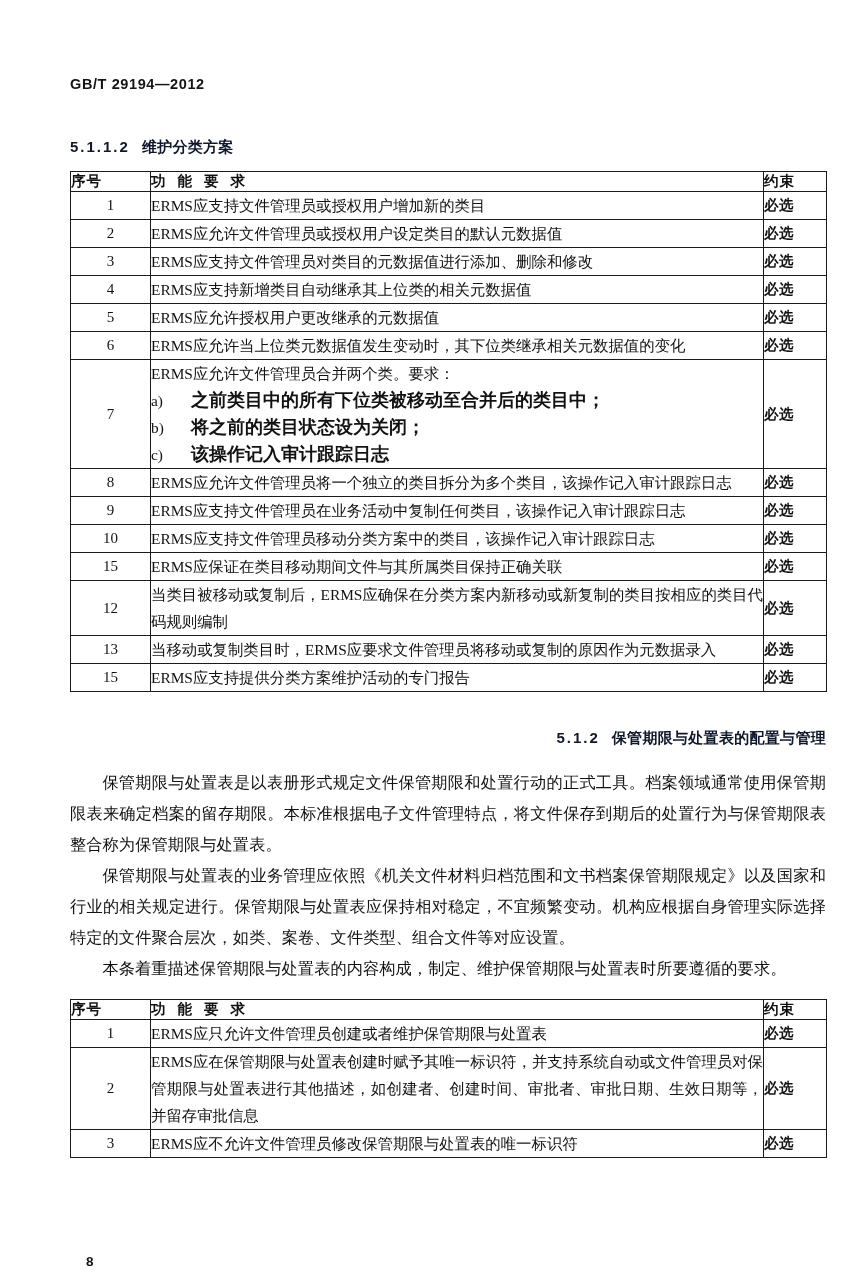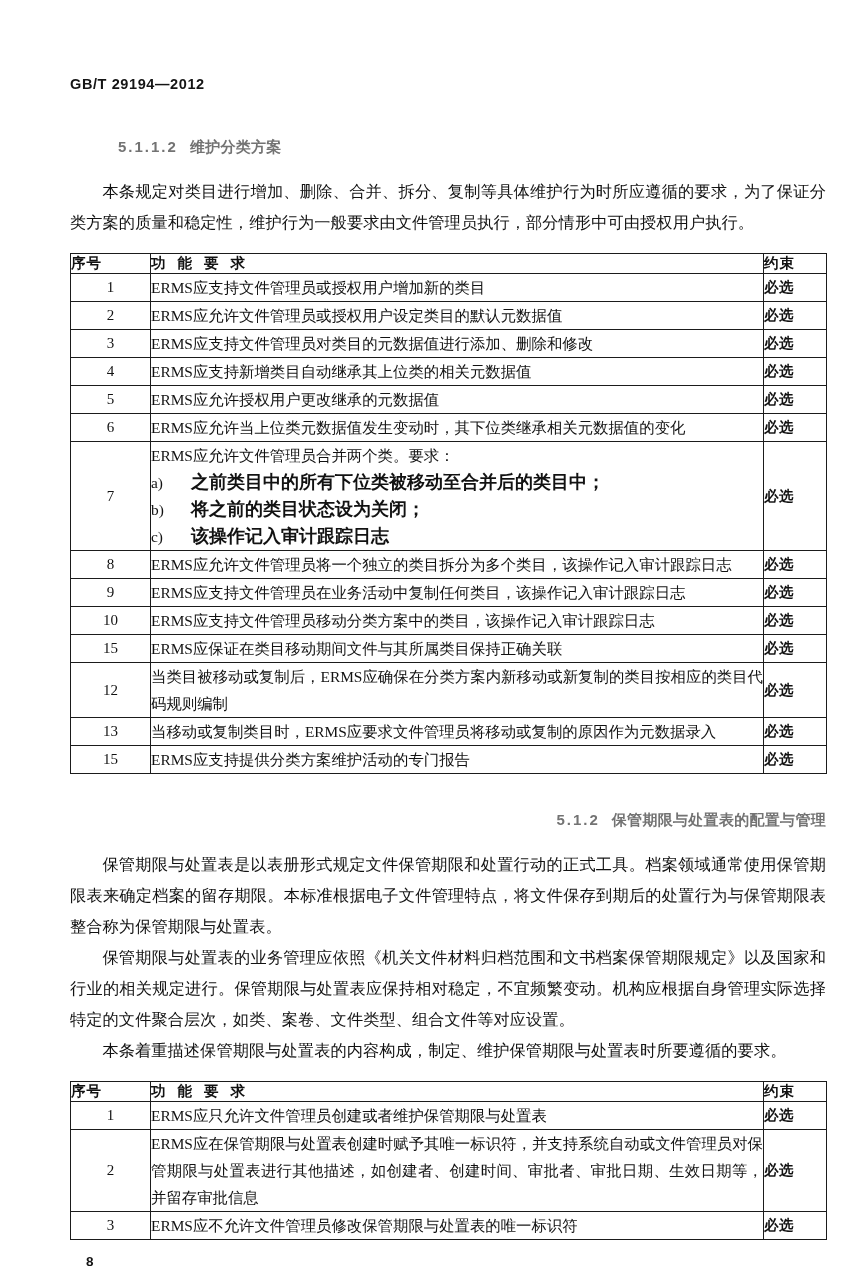--- a/index.html
+++ b/index.html
@@ -38,23 +38,22 @@
     font-weight: bold;
     letter-spacing: 0.6px;
     color: #141414;
   }
 
   
   .sec-heading {
     font-family: "Liberation Sans", "DejaVu Sans", sans-serif;
     font-size: 15px;
     font-weight: bold;
-    color: #737373;
+    color: #0f172a;
     letter-spacing: 0.3px;
-    margin-left: 48px;
   }
   .sec-heading .num {
     letter-spacing: 2px;
     margin-right: 12px;
   }
   #heading-5112 { margin-top: 46px; }
   #heading-512  { margin-top: 37px; text-align: right; }
 
   
   p.body-par {
@@ -158,21 +157,20 @@
 
 <div class="page">
   <div class="content">
 
     <div class="std-header">GB/T 29194—2012</div>
 
     <div class="sec-heading" id="heading-5112">
       <span class="num">5.1.1.2</span><span>维护分类方案</span>
     </div>
 
-    <p class="body-par" id="par-5112">本条规定对类目进行增加、删除、合并、拆分、复制等具体维护行为时所应遵循的要求，为了保证分类方案的质量和稳定性，维护行为一般要求由文件管理员执行，部分情形中可由授权用户执行。</p>
 
     <table class="req-table">
       <colgroup>
           <col class="c-no">
           <col class="c-req">
           <col class="c-cons">
         </colgroup>
       <thead>
         <tr>
           <th class="th-cell">序号</th>

